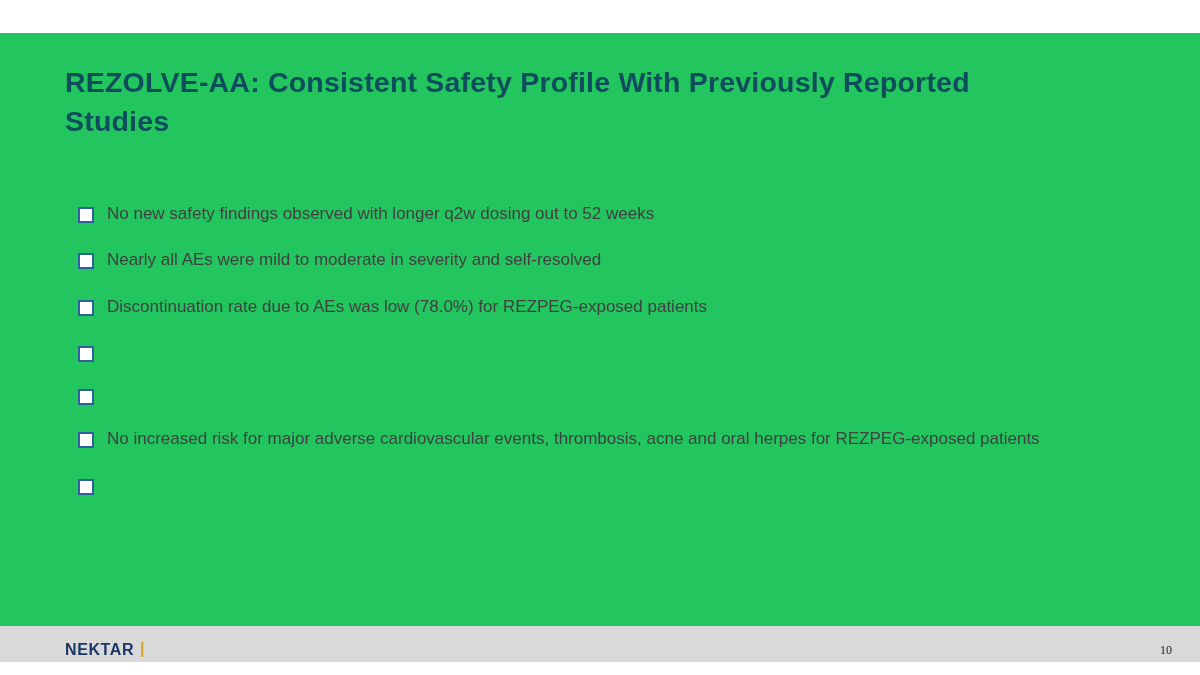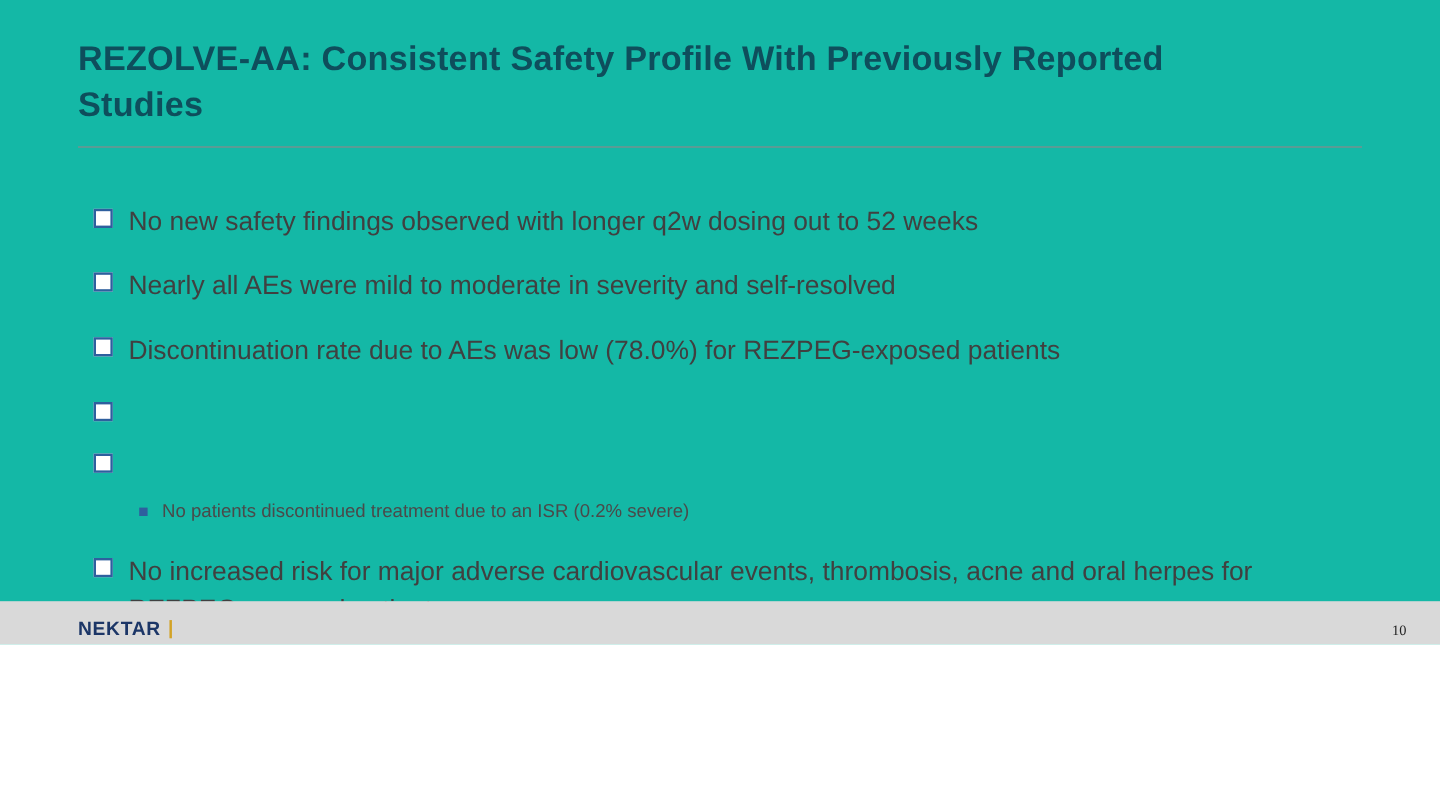--- a/index.html
+++ b/index.html
@@ -4,23 +4,24 @@
 <style>
   html, body {
     margin: 0;
     padding: 0;
     background: #ffffff;
     font-family: "Liberation Sans", sans-serif;
   }
   .slide {
     position: relative;
     width: 1200px;
-    height: 537px;
-    background: #14b8a6;
+    height: 629px;
+    background: #22c55e;
     overflow: hidden;
+    margin-top: 33px;
   }
   
   .title {
     margin: 30px 65px 0 65px;
     max-width: 1010px;
     font-size: 28.5px;
     line-height: 1.36;
     font-weight: 700;
     color: #0e4e5c;
     letter-spacing: 0.2px;
@@ -41,21 +42,21 @@
   }
   .bullet .sq {
     flex: 0 0 auto;
     width: 12px;
     height: 12px;
     border: 2.2px solid #2e5f9e;
     margin: 5px 13px 0 0;
     background: #ffffff;
   }
   .bullet.l1 .txt {
-    font-size: 22px;
+    font-size: 17px;
     line-height: 1.45;
     color: #404040;
     max-width: 952px;
   }
   .bullet.l2 {
     margin-left: 38px;
     margin-bottom: 22px;
   }
   .bullet.l2 .sqf {
     flex: 0 0 auto;
@@ -132,24 +133,20 @@
     </div>
 
     <div class="bullet l1">
       <span class="sq"></span>
     </div>
 
     <div class="bullet l1">
       <span class="sq"></span>
     </div>
 
-    <div class="bullet l2">
-      <span class="sqf"></span>
-      <span class="txt">No patients discontinued treatment due to an ISR (0.2% severe)</span>
-    </div>
 
     <div class="bullet l1">
       <span class="sq"></span>
       <span class="txt">No increased risk for major adverse cardiovascular events, thrombosis, acne and oral herpes for REZPEG-exposed patients</span>
     </div>
 
     <div class="bullet l1">
       <span class="sq"></span>
     </div>
 

